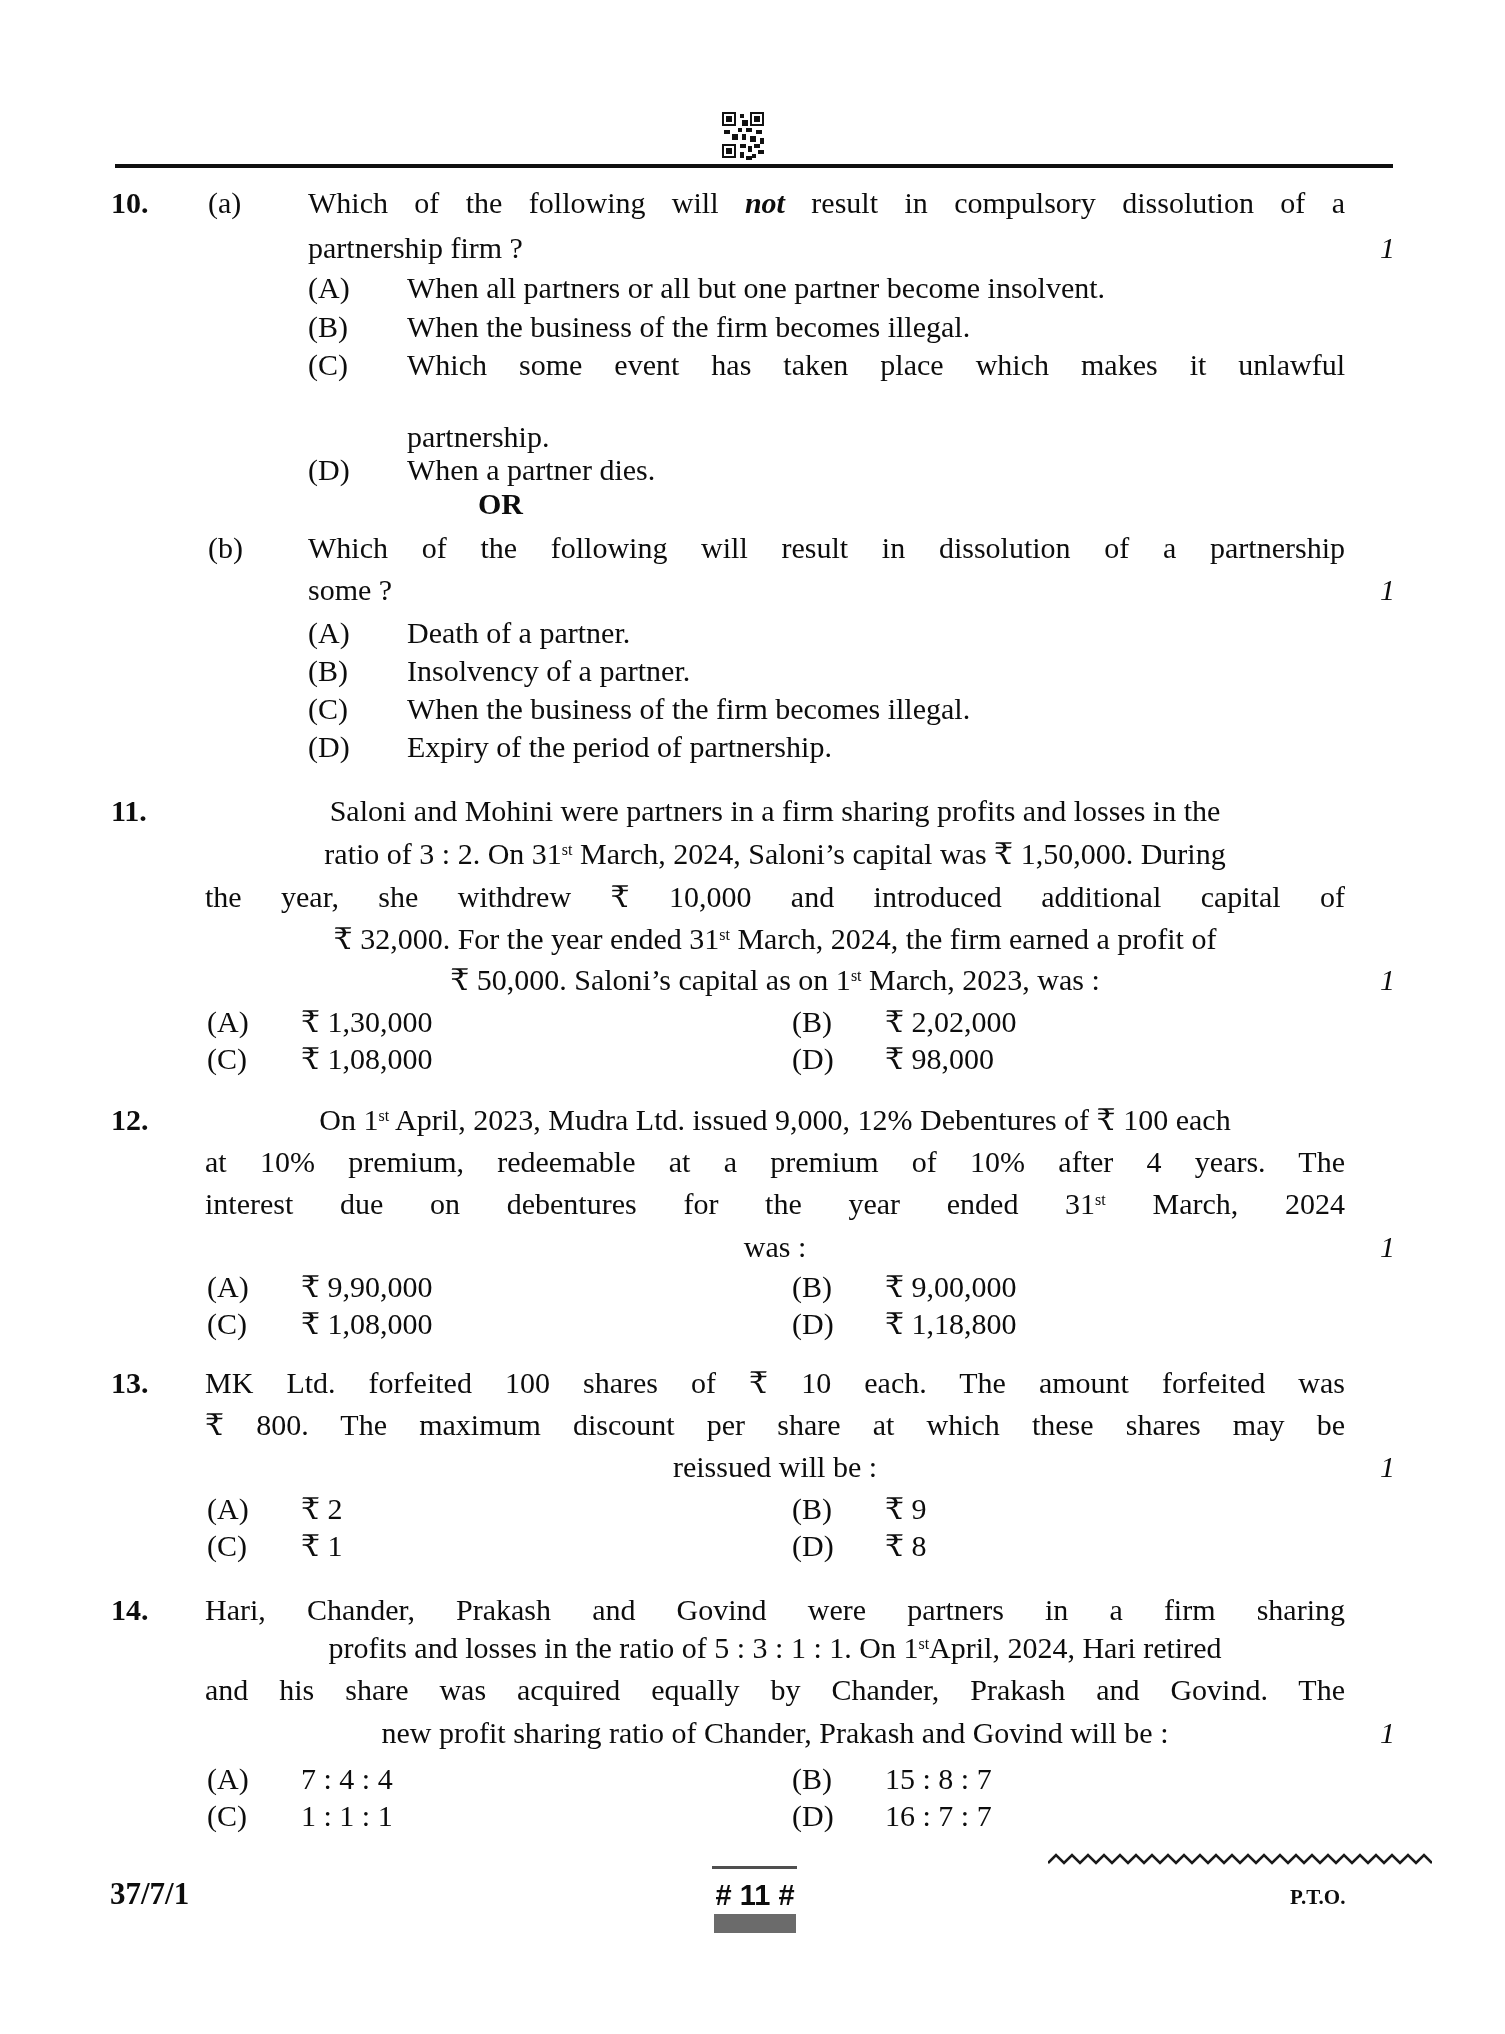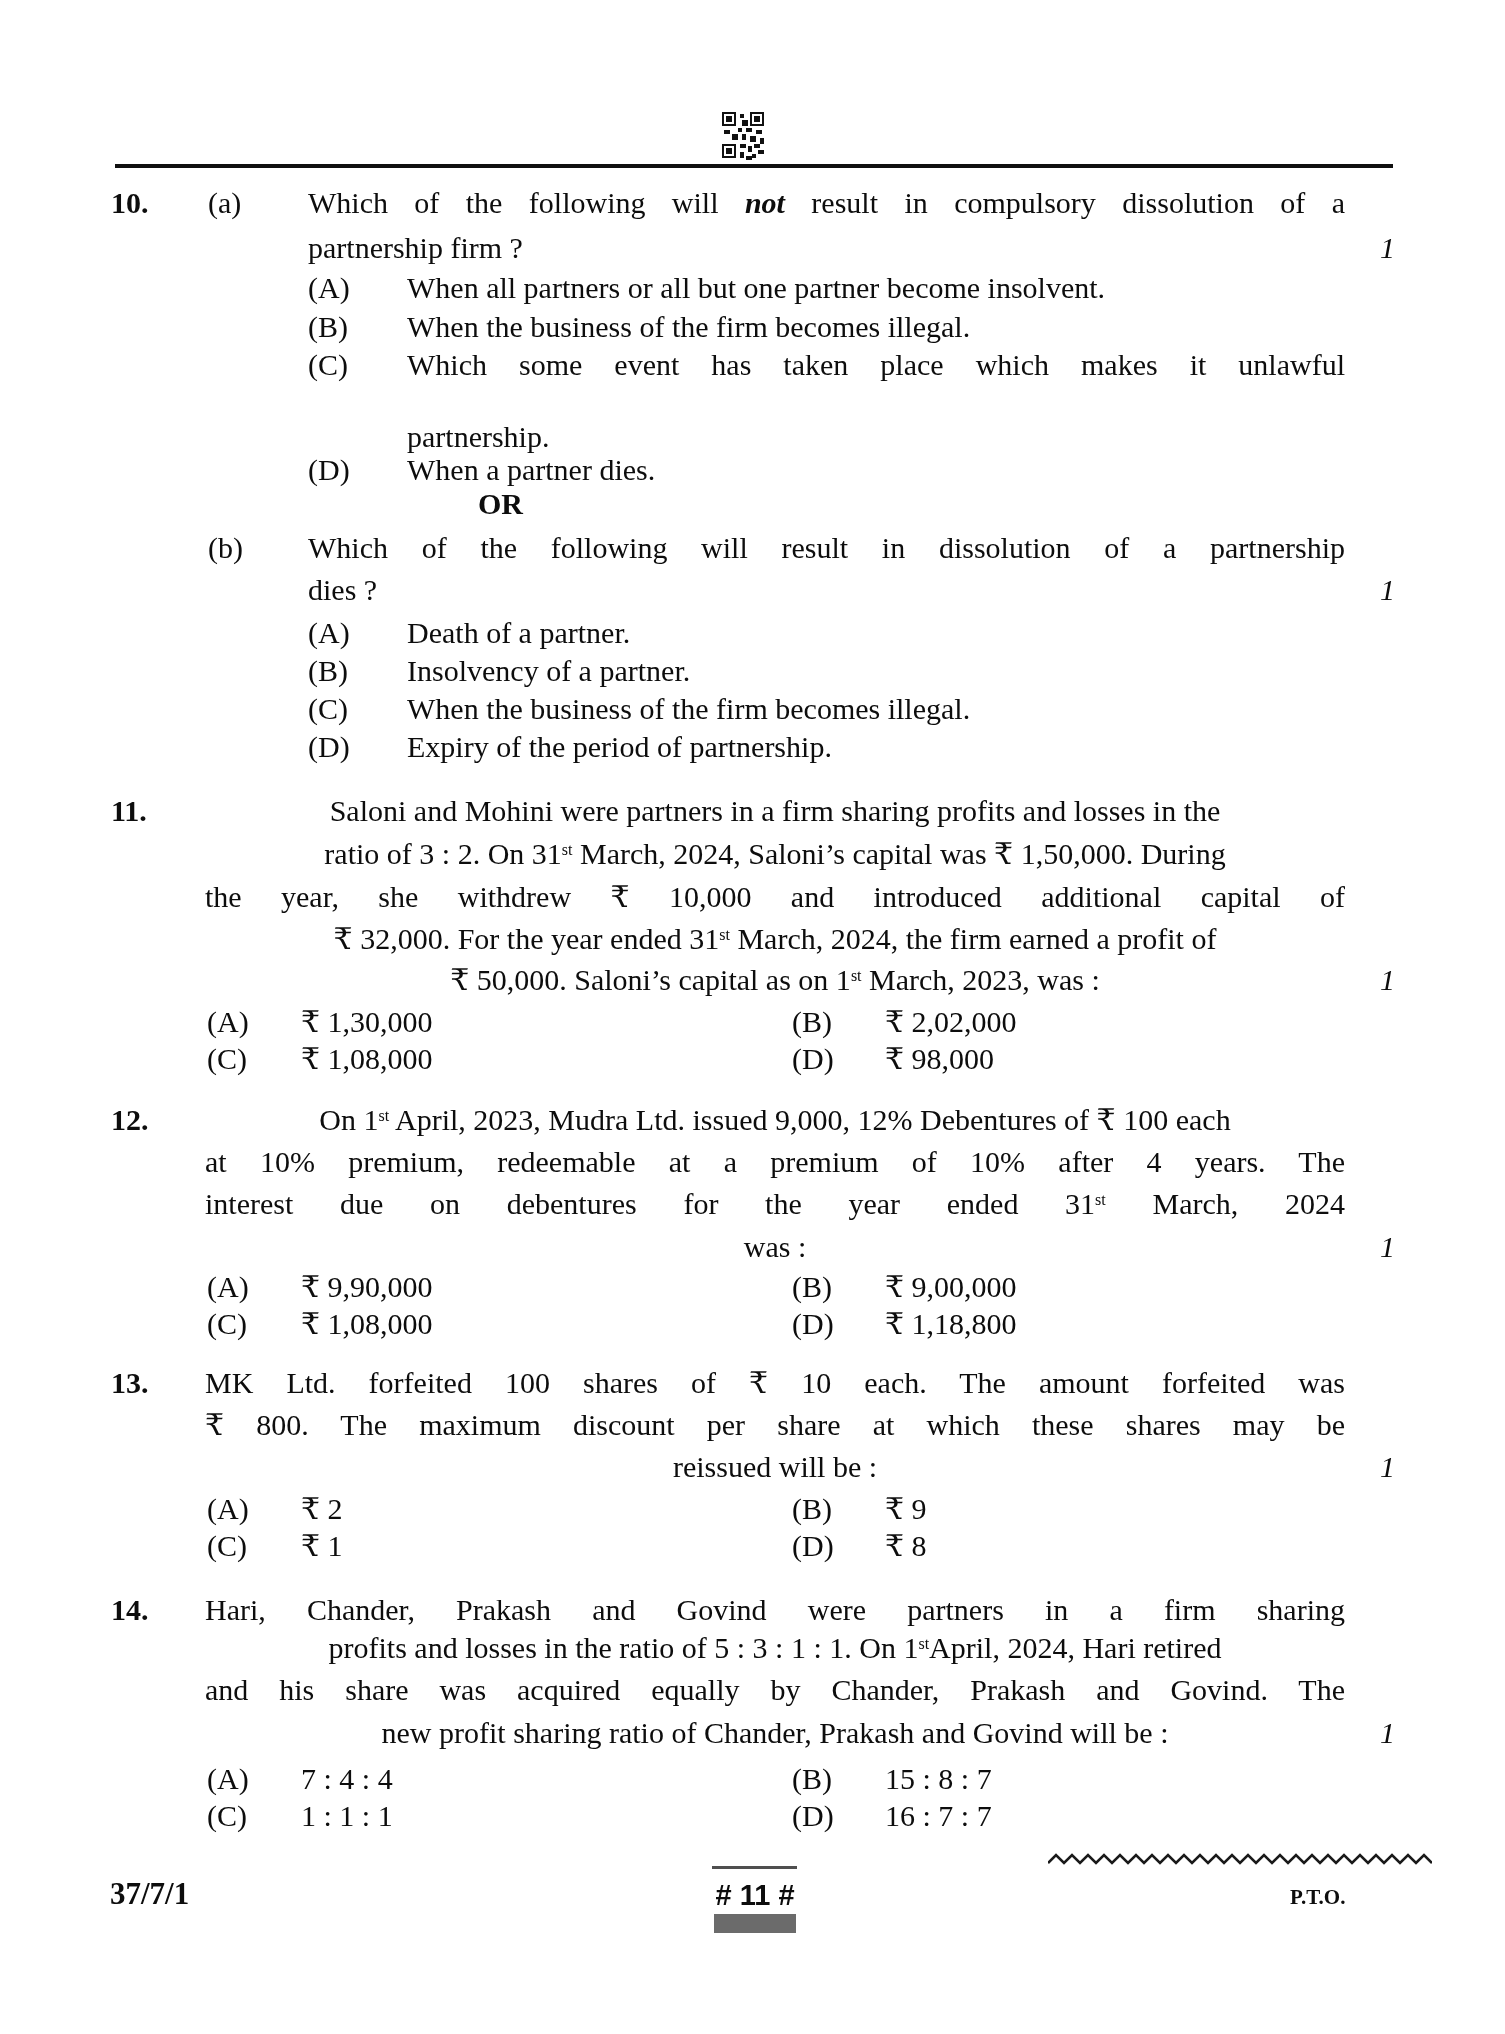--- a/index.html
+++ b/index.html
@@ -86,21 +86,21 @@
   <div class="ol10" style="top:347px">(C)</div>
   <div class="ot10 just" style="top:347px">Which some event has taken place which makes it unlawful</div>
   <div class="ot10" style="top:419px">partnership.</div>
   <div class="ol10" style="top:452px">(D)</div>
   <div class="ot10" style="top:452px">When a partner dies.</div>
 
   <div class="or" style="top:486px">OR</div>
 
   <div class="sub" style="top:530px">(b)</div>
   <div class="t10 just" style="top:530px">Which of the following will result in dissolution of a partnership</div>
-  <div class="t10" style="top:572px">dies ?</div>
+  <div class="t10" style="top:572px">some ?</div>
   <div class="mark" style="top:572px">1</div>
 
   <div class="ol10" style="top:615px">(A)</div>
   <div class="ot10" style="top:615px">Death of a partner.</div>
   <div class="ol10" style="top:653px">(B)</div>
   <div class="ot10" style="top:653px">Insolvency of a partner.</div>
   <div class="ol10" style="top:691px">(C)</div>
   <div class="ot10" style="top:691px">When the business of the firm becomes illegal.</div>
   <div class="ol10" style="top:729px">(D)</div>
   <div class="ot10" style="top:729px">Expiry of the period of partnership.</div>

